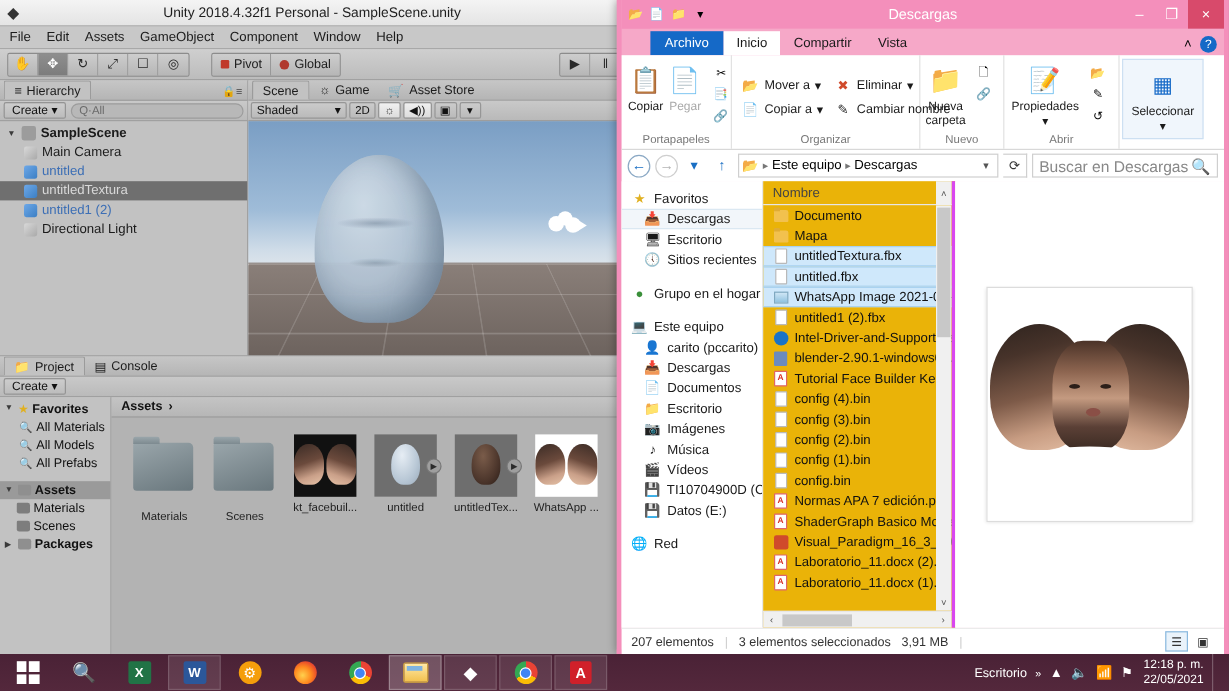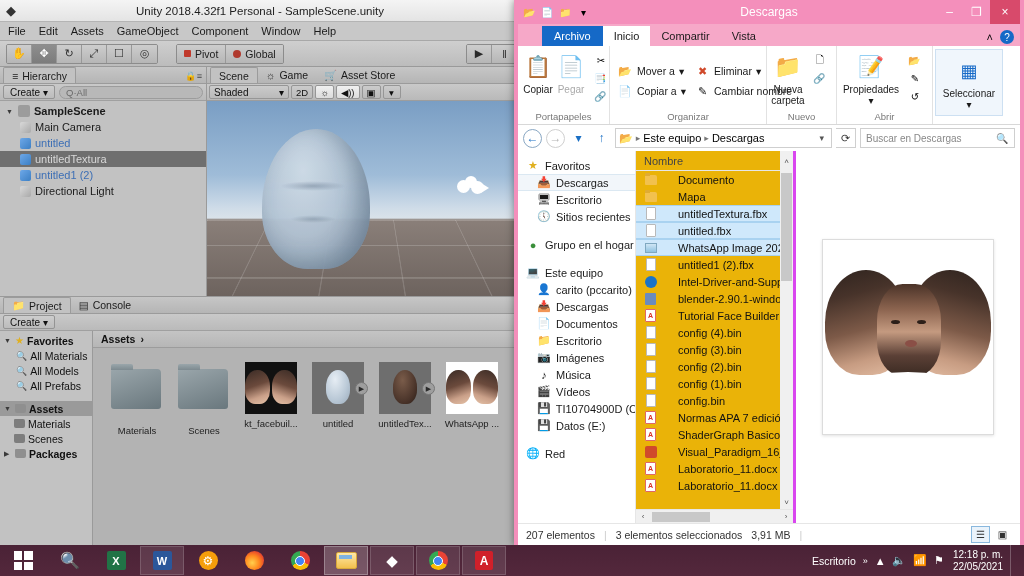--- a/index.html
+++ b/index.html
@@ -241,38 +241,38 @@
     justify-content: center; font-size: 12px; color: #1a6fc4; cursor: pointer; }
   .nav-btn.circ { border: 1px solid #8aa8c4; }
   .nav-btn.dis { color: #b4b4b4; border-color: #cfcfcf; }
   .addr-box { flex: 1; height: 20px; border: 1px solid #cfcfcf; background: #fff; display: flex;
     align-items: center; padding: 0 3px; gap: 3px; font-size: 11px; }
   .crumb-sep { color: #777; font-size: 9px; }
   .addr-drop { margin-left: auto; color: #555; font-size: 9px; padding: 0 4px; }
   .refresh { width: 20px; height: 20px; border: 1px solid #cfcfcf; border-left: none; display: flex;
     align-items: center; justify-content: center; font-size: 11px; color: #333; cursor: pointer; }
   .search-box { width: 155px; height: 20px; border: 1px solid #cfcfcf; display: flex; align-items: center;
-    padding: 0 5px; font-size: 10px; color: #888; }
+    padding: 0 5px; font-size: 13px; color: #888; }
 
   .ex-main { height: 372px; background: #fff; display: flex; }
   .nav-pane { width: 118px; background: #fff; border-right: 1px solid #e6e6e6; padding-top: 6px; overflow: hidden; }
   .np-row { height: 17px; display: flex; align-items: center; gap: 5px; font-size: 11px; color: #1a1a1a;
     padding-left: 8px; white-space: nowrap; cursor: pointer; }
   .np-row.sub { padding-left: 19px; }
   .np-row.sel { background: #f2f6fa; border: 1px solid #dbe8f2; border-left: none; border-right: none; }
   .np-gap { height: 11px; }
   .np-ico { width: 14px; font-size: 11px; display: flex; align-items: center; justify-content: center; }
 
   .list-pane { width: 160px; border-right: 3px solid #d946ef; display: flex; flex-direction: column; background: #eab308; }
   .lp-header { height: 20px; border-bottom: 1px solid #e6e6e6; display: flex; align-items: center;
     padding-left: 8px; font-size: 11px; color: #444; position: relative; }
   .lp-scroll-top { position: absolute; right: 0; top: 0; width: 13px; height: 20px; display: flex;
     align-items: center; justify-content: center; font-size: 8px; color: #555; background: #f0f0f0; }
   .lp-items { flex: 1; overflow: hidden; position: relative; }
-  .lp-row { height: 17px; display: flex; align-items: center; gap: 21px; padding-left: 8px;
+  .lp-row { height: 17px; display: flex; align-items: center; gap: 5px; padding-left: 8px;
     font-size: 11px; color: #111; white-space: nowrap; cursor: pointer; }
   .lp-row.sel { background: #cfe8fb; border-top: 1px solid #a9d2f0; border-bottom: 1px solid #a9d2f0; }
   .lp-ico { width: 13px; height: 14px; display: flex; align-items: center; justify-content: center; font-size: 10px; flex: none; }
   .ico-folder { width: 12px; height: 10px; background: #f2c14e; border-radius: 1px 2px 1px 1px; position: relative; }
   .ico-folder::before { content:''; position:absolute; left:0; top:-2px; width:5px; height:3px; background:#e0ac33; border-radius:1px 1px 0 0; }
   .ico-file { width: 10px; height: 13px; background: #fff; border: 1px solid #b9b9b9; border-radius: 1px; }
   .ico-pdf { width: 11px; height: 13px; background: #fff; border: 1px solid #e06666; border-radius: 1px;
     color: #d93025; font-size: 7px; font-weight: bold; display: flex; align-items: center; justify-content: center; }
   .ico-img { width: 12px; height: 10px; background: linear-gradient(#cfe6f5,#8fc2e0); border: 1px solid #7fa8c0; }
   .ico-msi { width: 11px; height: 12px; background: #6b8bbd; border-radius: 1px; }

